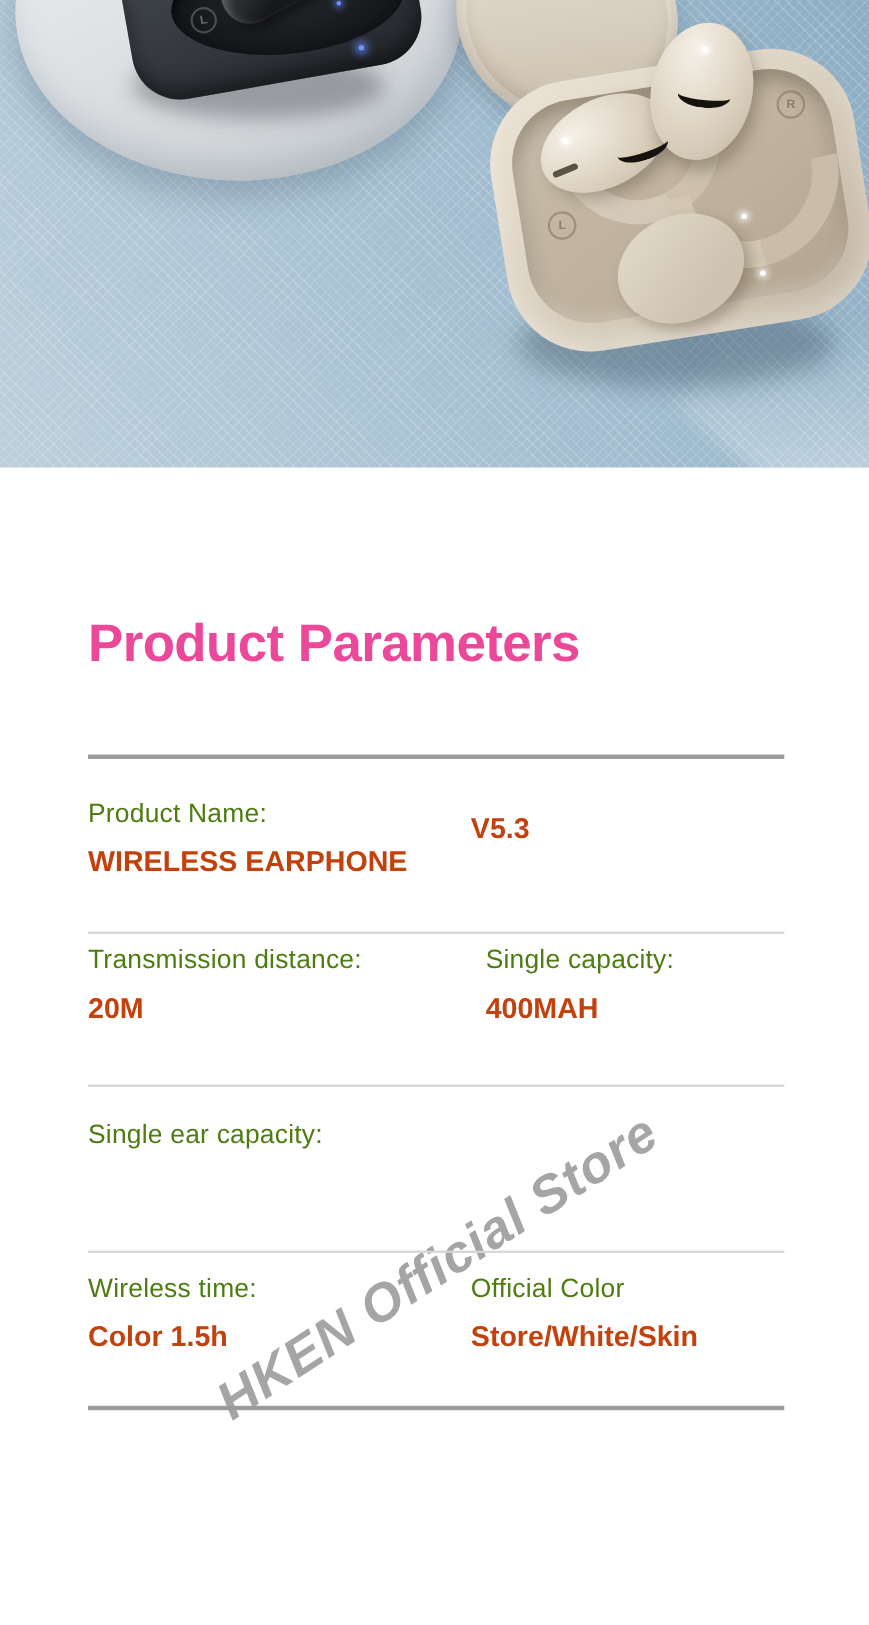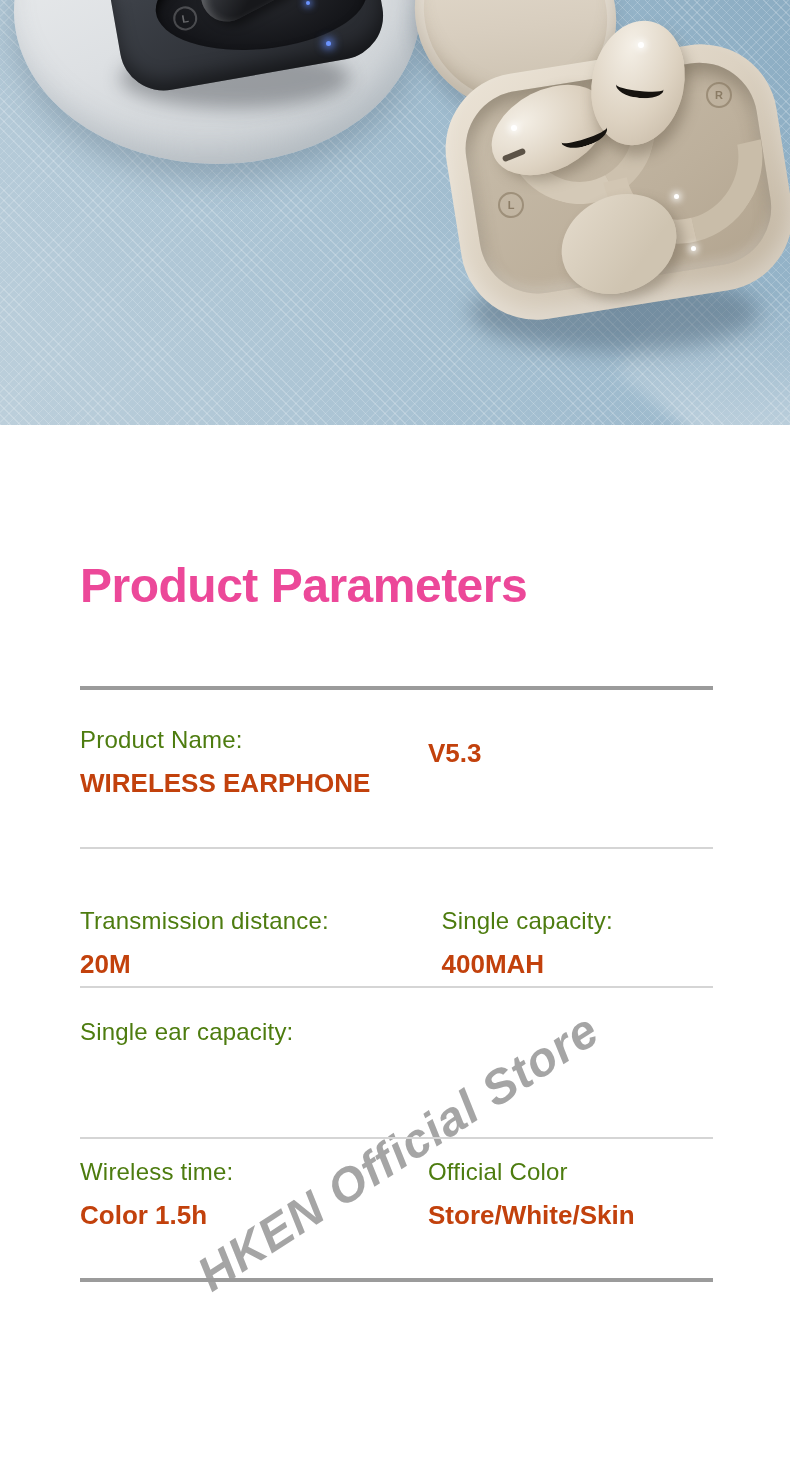--- a/index.html
+++ b/index.html
@@ -160,21 +160,21 @@
   .title {
     position:absolute; left:80px; top:560px; z-index:2;
     font-size:48px; font-weight:700; color:#ec4899; letter-spacing:-0.5px; line-height:1.1;
   }
   .divider { position:absolute; left:80px; width:633px; z-index:1; }
   .divider.thick { height:4px; background:#9b9b9b; }
   .divider.thin  { height:2px; background:#d5d5d5; }
   .d1 { top:686px; } .d2 { top:847px; } .d3 { top:986px; } .d4 { top:1137px; } .d5 { top:1278px; }
 
   .spec-row { position:absolute; left:80px; width:633px; display:flex; z-index:2; }
-  .r1 { top:725px; } .r2 { top:906px;gap:30px; } .r3 { top:1017px; } .r4 { top:1157px; }
+  .r1 { top:725px; } .r2 { top:858px;gap:30px; } .r3 { top:1017px; } .r4 { top:1157px; }
   .spec-cell { width:348px; }
   .spec-cell + .spec-cell { width:285px; }
   .spec-label { font-size:24px; line-height:30px; color:#4d7c0f; letter-spacing:.2px; }
   .spec-value { margin-top:12px; font-size:26px; line-height:32px; font-weight:700; color:#c2410c; }
 </style>
 </head>
 <body>
 
 <div class="page">
 

